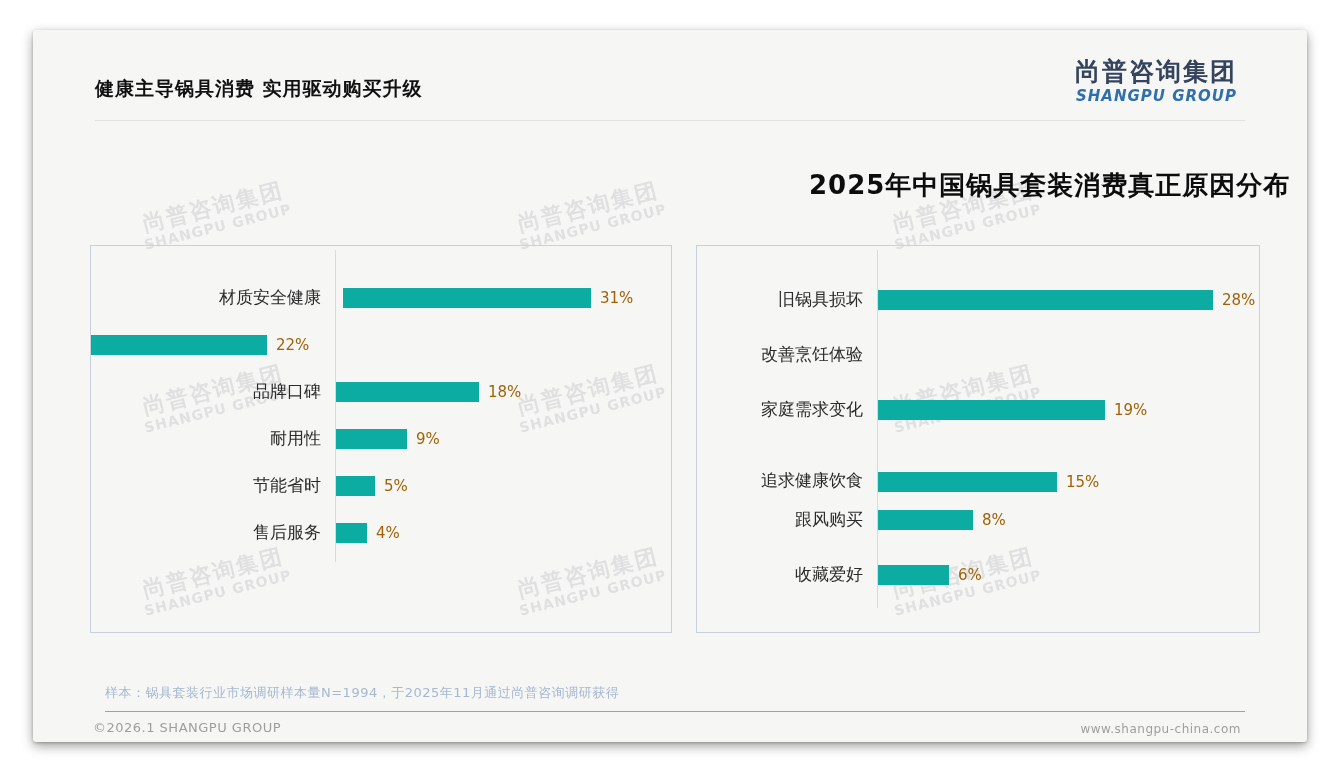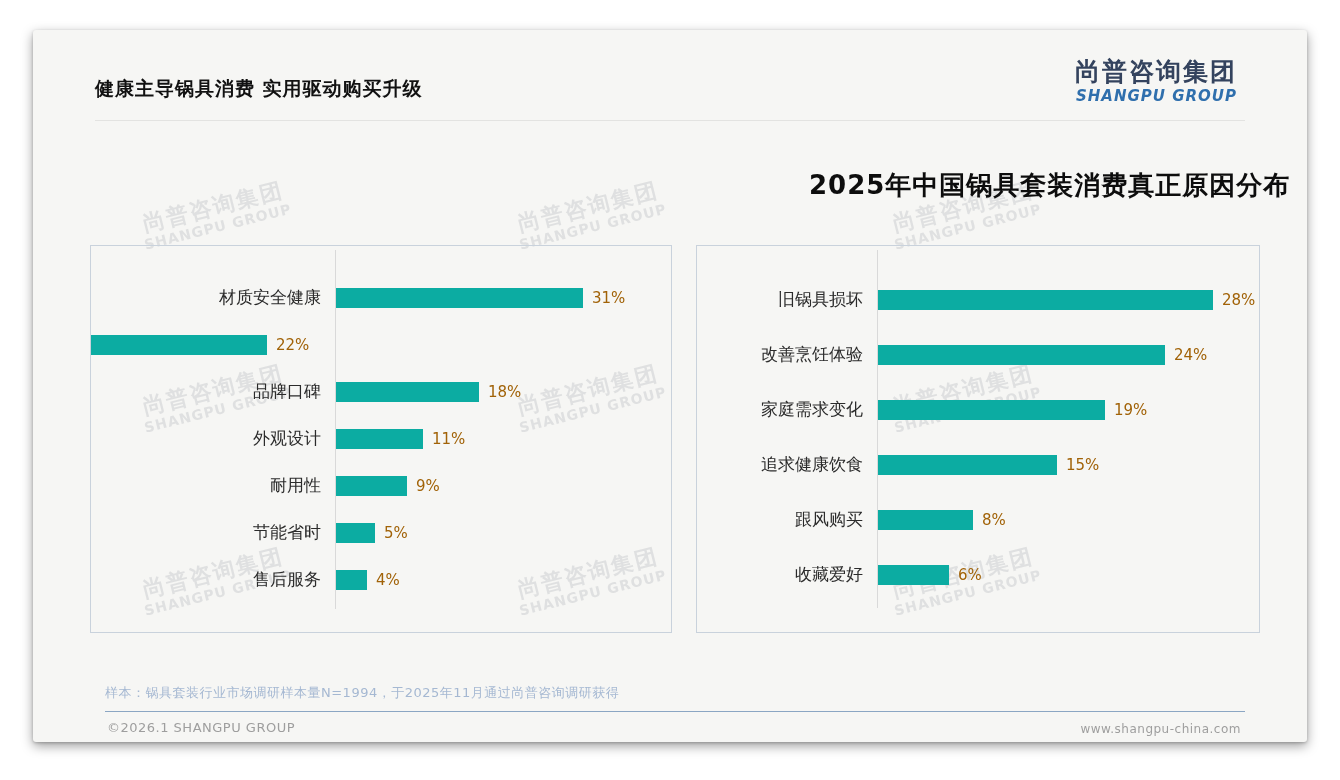--- a/index.html
+++ b/index.html
@@ -31,21 +31,21 @@
   .rows::before{content:"";position:absolute;left:var(--labelW);top:4px;bottom:-6px;width:1px;background:#d9d9d9;}
   .crow{display:flex;align-items:center;}
   .cat{width:var(--labelW);box-sizing:border-box;padding-right:14px;text-align:right;
       font-size:17px;color:#2b2b2b;white-space:nowrap;}
   .barzone{display:flex;align-items:center;flex:1;}
   .bar{height:20px;background:var(--barColor);}
   .pct{margin-left:9px;font-size:15px;color:#a16207;white-space:nowrap;}
   
   .note{position:absolute;left:72px;top:654px;font-size:13px;color:#a5b8d2;letter-spacing:.5px;z-index:2;}
   .footer-divider{position:absolute;left:72px;right:62px;top:681px;height:1px;background:#8ba6c3;z-index:2;}
-  .footer-left{position:absolute;left:74px;top:690px;font-size:13px;color:#9e9e9e;letter-spacing:.5px;z-index:2;}
+  .footer-left{position:absolute;left:60px;top:690px;font-size:13px;color:#9e9e9e;letter-spacing:.5px;z-index:2;}
   .footer-right{position:absolute;right:66px;top:692px;font-size:12px;color:#9e9e9e;letter-spacing:.5px;z-index:2;}
 </style>
 </head>
 <body>
 
 <div class="stage">
   <div class="card">
     <div id="wm-layer">
         <div class="wm" style="left: 82px; top: 164px;">
           <div class="wm-cn">尚普咨询集团</div>
@@ -91,45 +91,38 @@
       <span class="logo-cn">尚普咨询集团</span>
       <span class="logo-en">SHANGPU GROUP</span>
     </div>
 
     <div class="header-rule"></div>
 
     <h2 class="chart-title" id="chart-title-1">2025年中国锅具套装消费真正原因分布</h2>
 
     <div class="panel" id="panel-0" style="--labelW: 244px; --barColor: #0caca2;">
         <div class="rows" style="padding-top: 28px;">
-          <div class="crow" style="height: 47px;">
+          <div class="crow" style="height: 47px; gap: 8px;">
             <div class="cat">材质安全健康</div>
             <div class="barzone">
               <div class="bar" style="width: 248px;"></div>
               <div class="pct">31%</div>
             </div>
           </div>
           <div class="crow" style="height: 47px;">
             <div class="barzone">
               <div class="bar" style="width: 176px;"></div>
               <div class="pct">22%</div>
             </div>
           </div>
           <div class="crow" style="height: 47px;">
             <div class="cat">品牌口碑</div>
             <div class="barzone">
               <div class="bar" style="width: 144px;"></div>
               <div class="pct">18%</div>
-            </div>
-          </div>
-          <div class="crow" style="height: 47px;">
-            <div class="cat">外观设计</div>
-            <div class="barzone">
-              <div class="bar" style="width: 88px;"></div>
-              <div class="pct">11%</div>
             </div>
           </div>
           <div class="crow" style="height: 47px;">
             <div class="cat">耐用性</div>
             <div class="barzone">
               <div class="bar" style="width: 72px;"></div>
               <div class="pct">9%</div>
             </div>
           </div>
           <div class="crow" style="height: 47px;">
@@ -152,33 +145,29 @@
         <div class="rows" style="padding-top: 26px;">
           <div class="crow" style="height: 55px;">
             <div class="cat">旧锅具损坏</div>
             <div class="barzone">
               <div class="bar" style="width: 336px;"></div>
               <div class="pct">28%</div>
             </div>
           </div>
           <div class="crow" style="height: 55px;">
             <div class="cat">改善烹饪体验</div>
-            <div class="barzone">
-              <div class="bar" style="width: 288px;"></div>
-              <div class="pct">24%</div>
-            </div>
           </div>
           <div class="crow" style="height: 55px;">
             <div class="cat">家庭需求变化</div>
             <div class="barzone">
               <div class="bar" style="width: 228px;"></div>
               <div class="pct">19%</div>
             </div>
           </div>
-          <div class="crow" style="height: 55px;">
+          <div class="crow" style="height: 55px; align-items: flex-end;">
             <div class="cat">追求健康饮食</div>
             <div class="barzone">
               <div class="bar" style="width: 180px;"></div>
               <div class="pct">15%</div>
             </div>
           </div>
           <div class="crow" style="height: 55px;">
             <div class="cat">跟风购买</div>
             <div class="barzone">
               <div class="bar" style="width: 96px;"></div>

